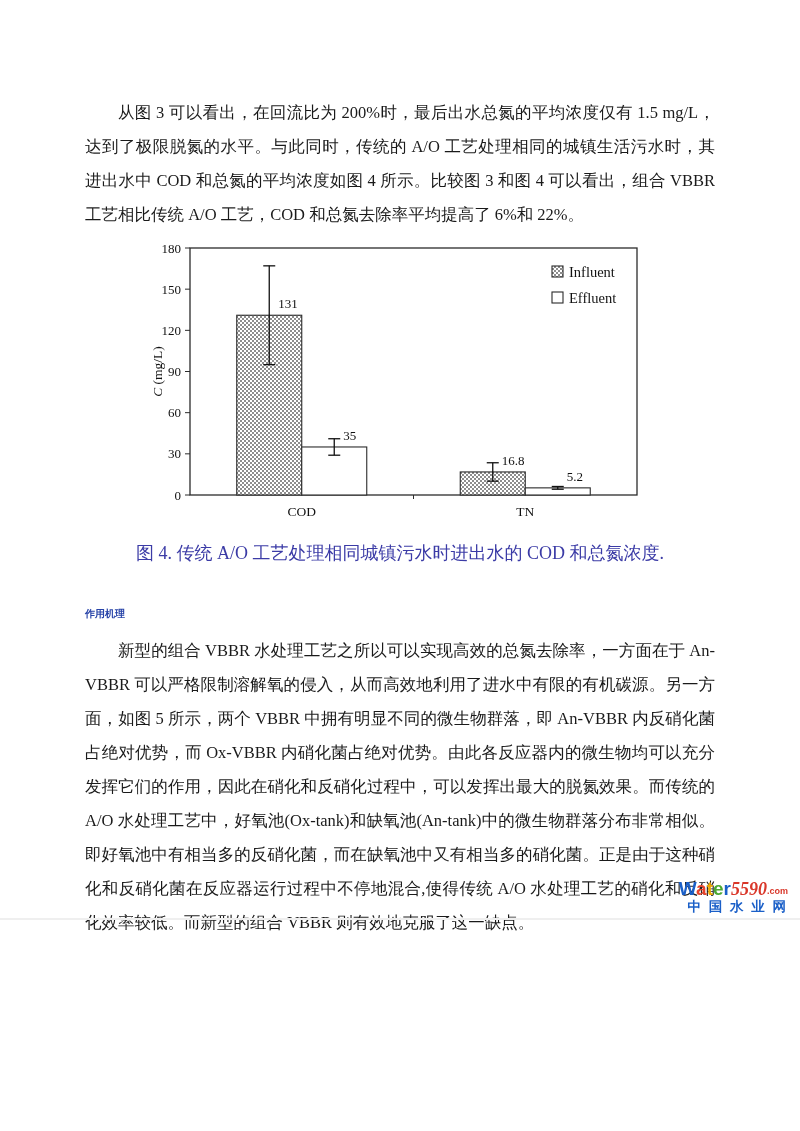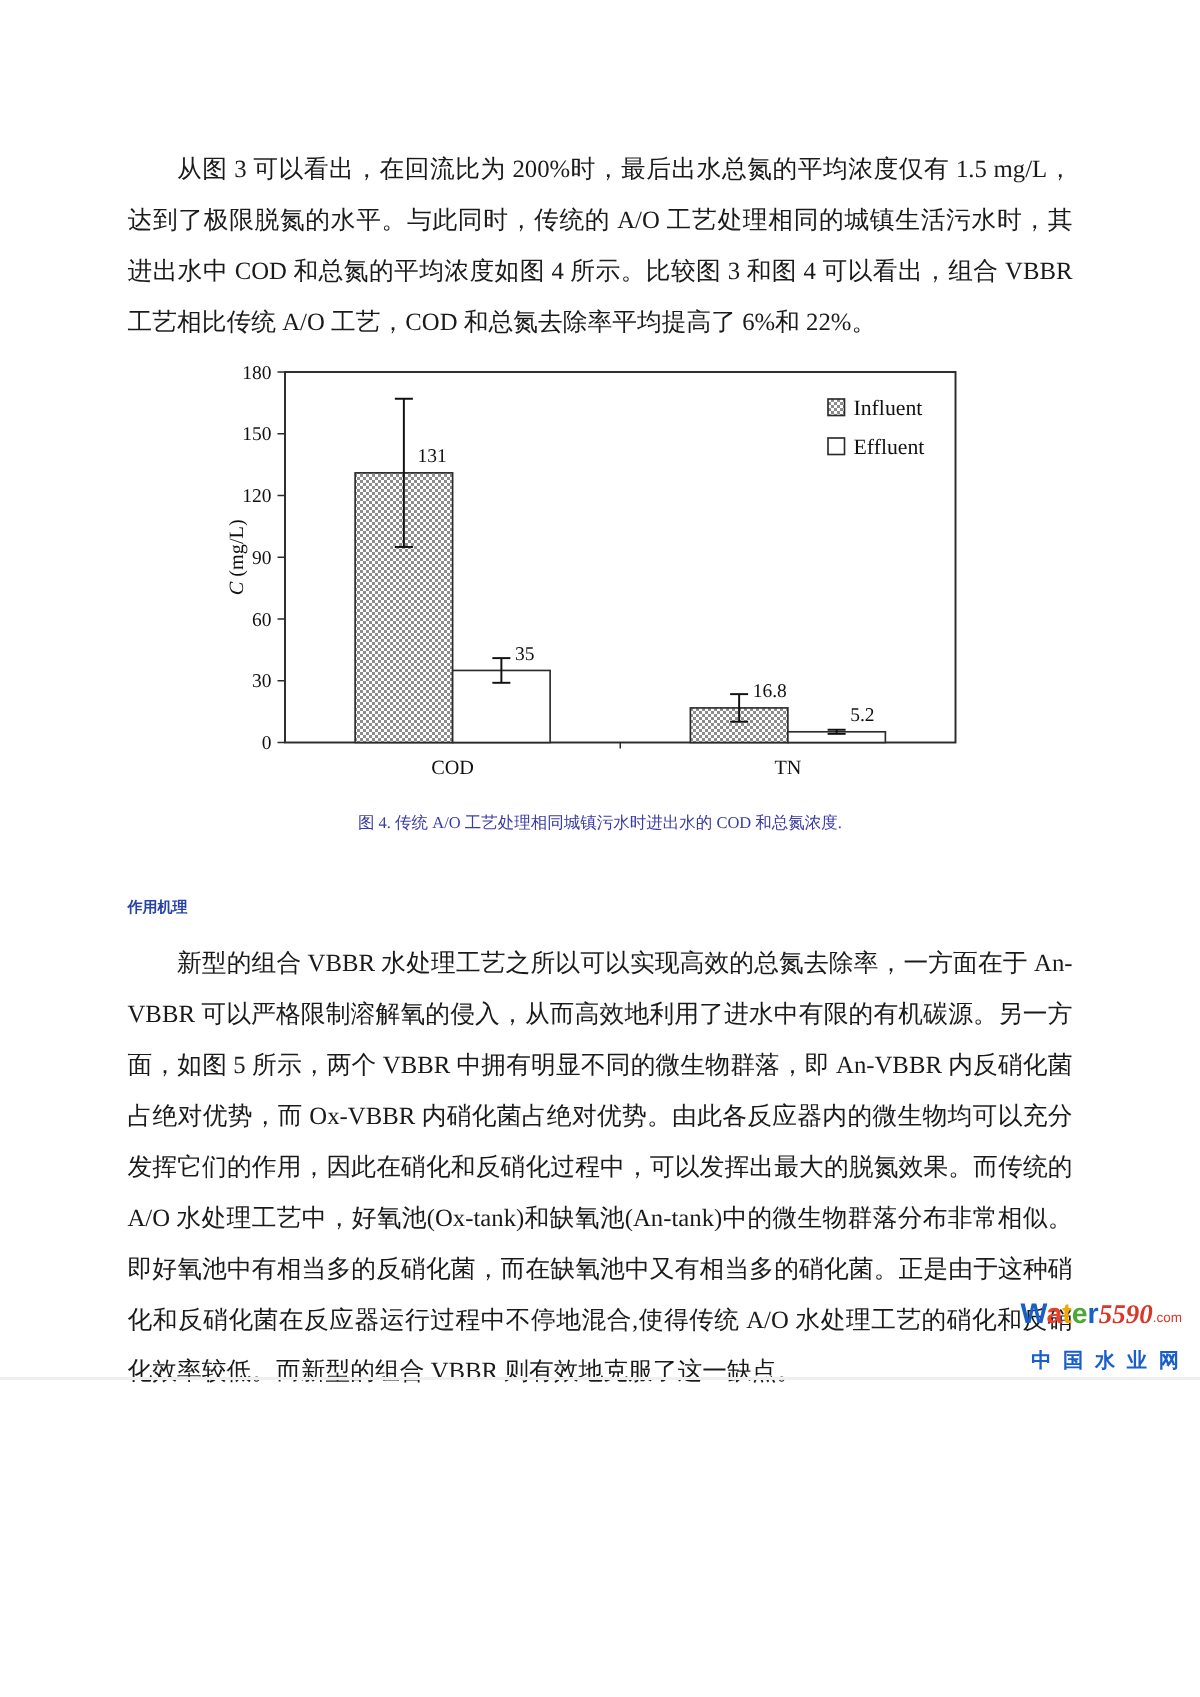--- a/index.html
+++ b/index.html
@@ -14,39 +14,39 @@
   body{font-family:"Liberation Serif","DejaVu Serif",serif;color:var(--ink);}
   .page{position:relative;width:800px;height:923px;padding:96px 85px 0 85px;background:#fff;}
   .body-para{
     font-size:16.5px;line-height:34px;text-align:justify;text-justify:inter-ideograph;
     text-indent:2em;color:var(--ink);
   }
   .figure-wrap{position:relative;height:285px;margin-top:8px;}
   .chart-svg{position:absolute;left:63px;top:0;}
   .chart-svg text{font-family:"Liberation Serif","DejaVu Serif",serif;fill:#111;}
   .figure-caption{
-    margin-top:16px;text-align:center;font-size:11px;color:var(--caption-color);
+    margin-top:16px;text-align:center;font-size:18px;color:var(--caption-color);
   }
   .section-heading{
     margin-top:42px;font-size:10px;font-weight:bold;color:var(--heading-color);
     font-family:"Liberation Sans","DejaVu Sans",sans-serif;
   }
   .para2{margin-top:13px;}
   .watermark{
     position:absolute;right:12px;bottom:8px;text-align:right;line-height:1.1;
     font-family:"Liberation Sans","DejaVu Sans",sans-serif;
   }
   .brand-line{font-size:19px;font-weight:bold;letter-spacing:0px;white-space:nowrap;}
   .brand-num{
     color:var(--brand-red);font-family:"Liberation Serif","DejaVu Serif",serif;
     font-style:italic;font-size:18px;font-weight:bold;
   }
-  .brand-tld{color:var(--brand-red);font-size:9px;font-weight:normal;vertical-align:1px;}
+  .brand-tld{color:var(--brand-red);font-size:9px;font-weight:bold;vertical-align:1px;}
   .brand-sub{
-    color:var(--brand-blue);font-size:13.5px;font-weight:bold;margin-top:12px;
+    color:var(--brand-blue);font-size:13.5px;font-weight:bold;margin-top:0;
     letter-spacing:2px;white-space:nowrap;
   }
   .page-bottom-line{
     position:absolute;left:0;bottom:3px;width:100%;height:2px;background:#efefef;
   }
 </style>
 </head>
 <body>
 
 <div class="page">

